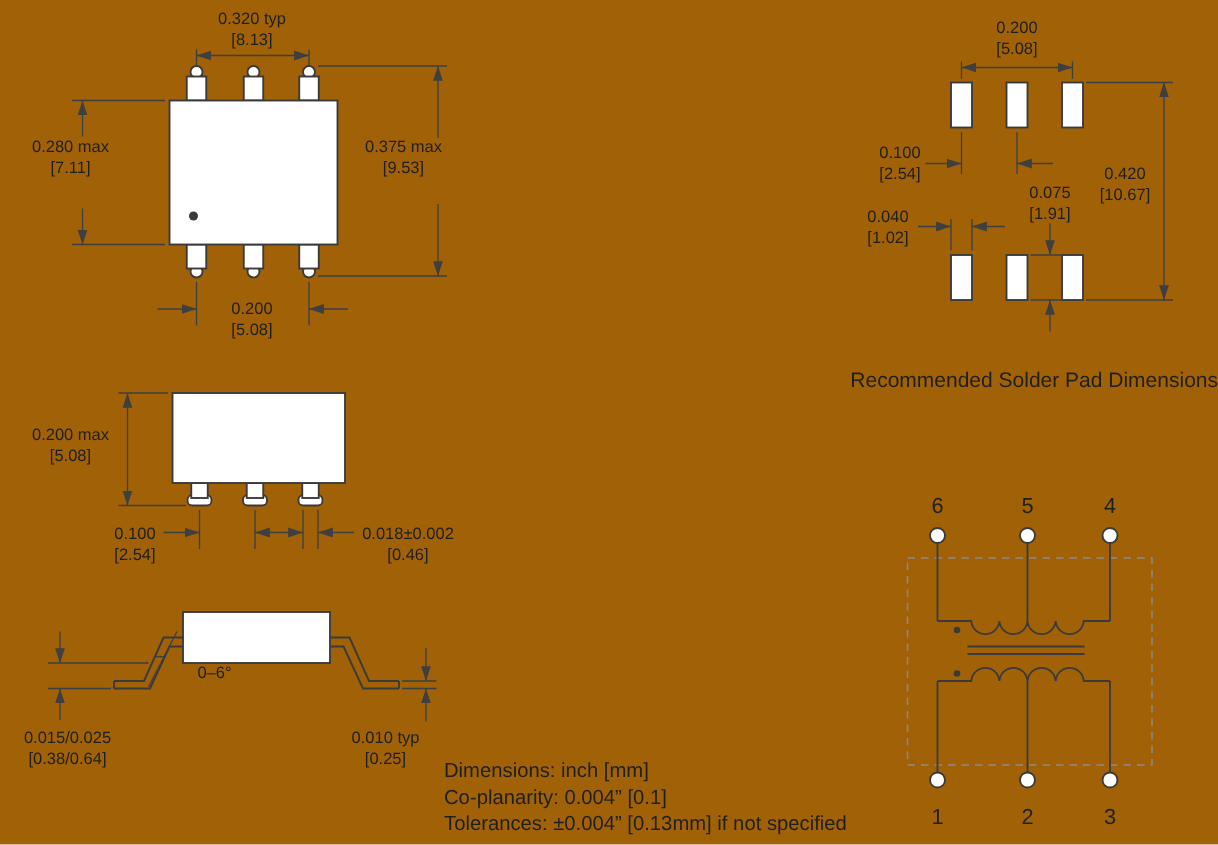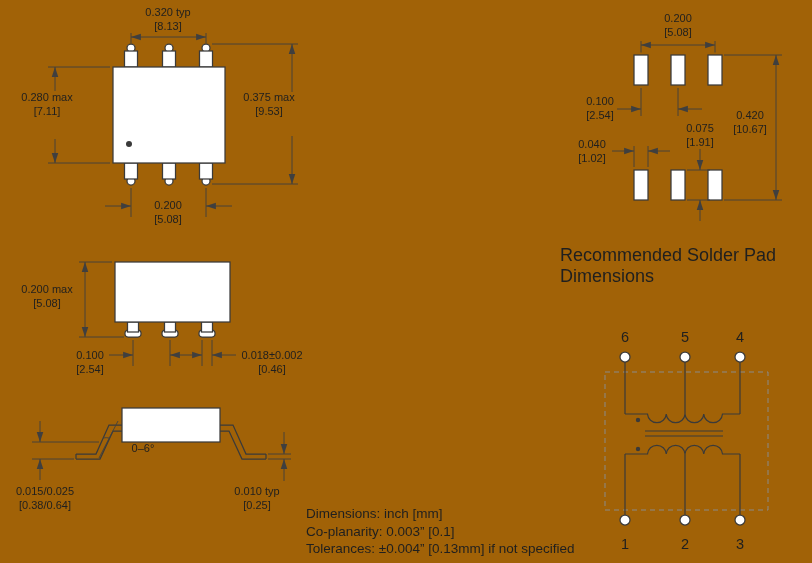--- a/index.html
+++ b/index.html
@@ -8,23 +8,23 @@
   .drw { position:absolute; }
   svg text { font-family:"Liberation Sans","DejaVu Sans",sans-serif; fill:#1f1f1f; }
   .dtxt { font-size:11px; text-anchor:middle; }
   .pintxt { font-size:14.5px; text-anchor:middle; }
   .obj  { fill:#fff; stroke:#3a3a3a; stroke-width:1.25; }
   .objl { fill:none; stroke:#3a3a3a; stroke-width:1.25; }
   .dim  { fill:none; stroke:#3f3f3f; stroke-width:0.9; }
   .wire { fill:none; stroke:#3a3a3a; stroke-width:1.2; }
   .dashbox { fill:none; stroke:#8a8a8a; stroke-width:1; stroke-dasharray:5 4; }
   .dotfill { fill:#3a3a3a; stroke:none; }
-  .caption { position:absolute; left:560px; top:245px; width:252px; text-align:left;
-             font-size:18px; color:#1f1f1f; }
-  .notes { position:absolute; left:306px; top:505px; width:330px;
+  .caption { position:absolute; left:560px; top:245px; width:252px; text-align:right;
+             font-size:14px; color:#1f1f1f; }
+  .notes { position:absolute; left:296px; top:505px; width:330px;
            font-size:13.5px; line-height:17.5px; color:#1f1f1f; }
 </style>
 </head>
 <body>
 
 <div class="canvas">
 
   <svg class="drw" style="left:0;top:0" width="330" height="240" viewBox="0 0 330 240">
     <defs>
       <marker id="ar1" viewBox="0 0 10 8" refX="10" refY="4" markerWidth="11" markerHeight="8.8" orient="auto-start-reverse">
@@ -279,17 +279,17 @@
 
     <g>
       <text class="pintxt" x="65" y="249">1</text>
       <text class="pintxt" x="125" y="249">2</text>
       <text class="pintxt" x="180" y="249">3</text>
     </g>
   </svg>
 
   <div class="notes">
     <div>Dimensions: inch [mm]</div>
-    <div>Co-planarity: 0.003” [0.1]</div>
+    <div>Co-planarity: 0.004” [0.1]</div>
     <div>Tolerances: ±0.004” [0.13mm] if not specified</div>
   </div>
 
 </div>
 
 </body></html>

